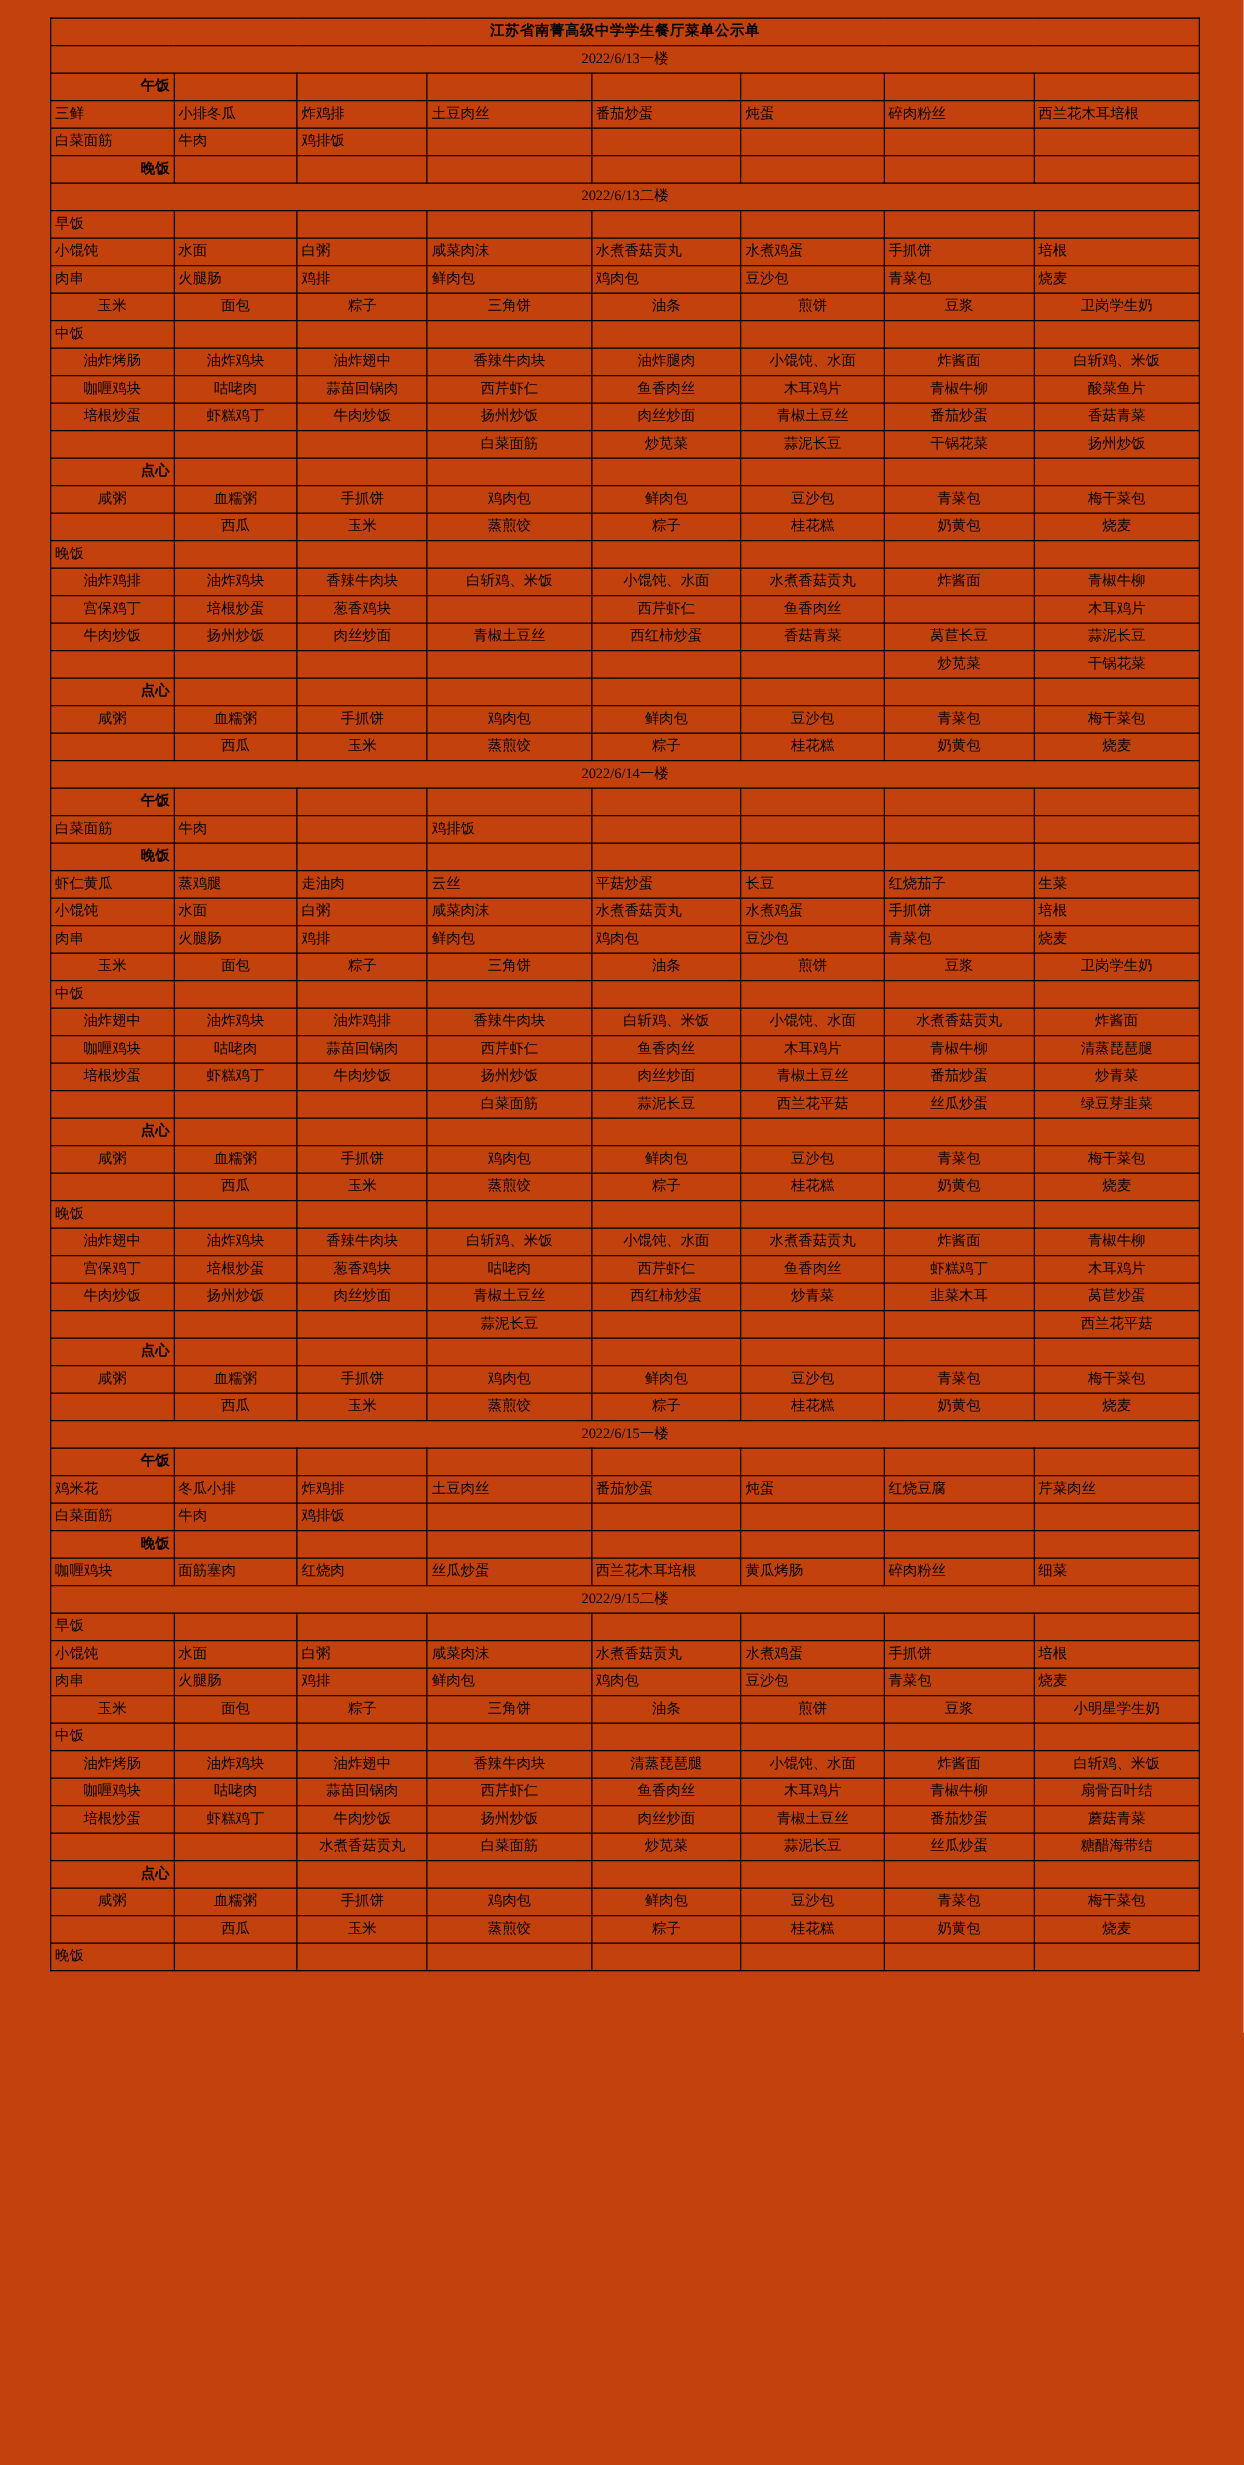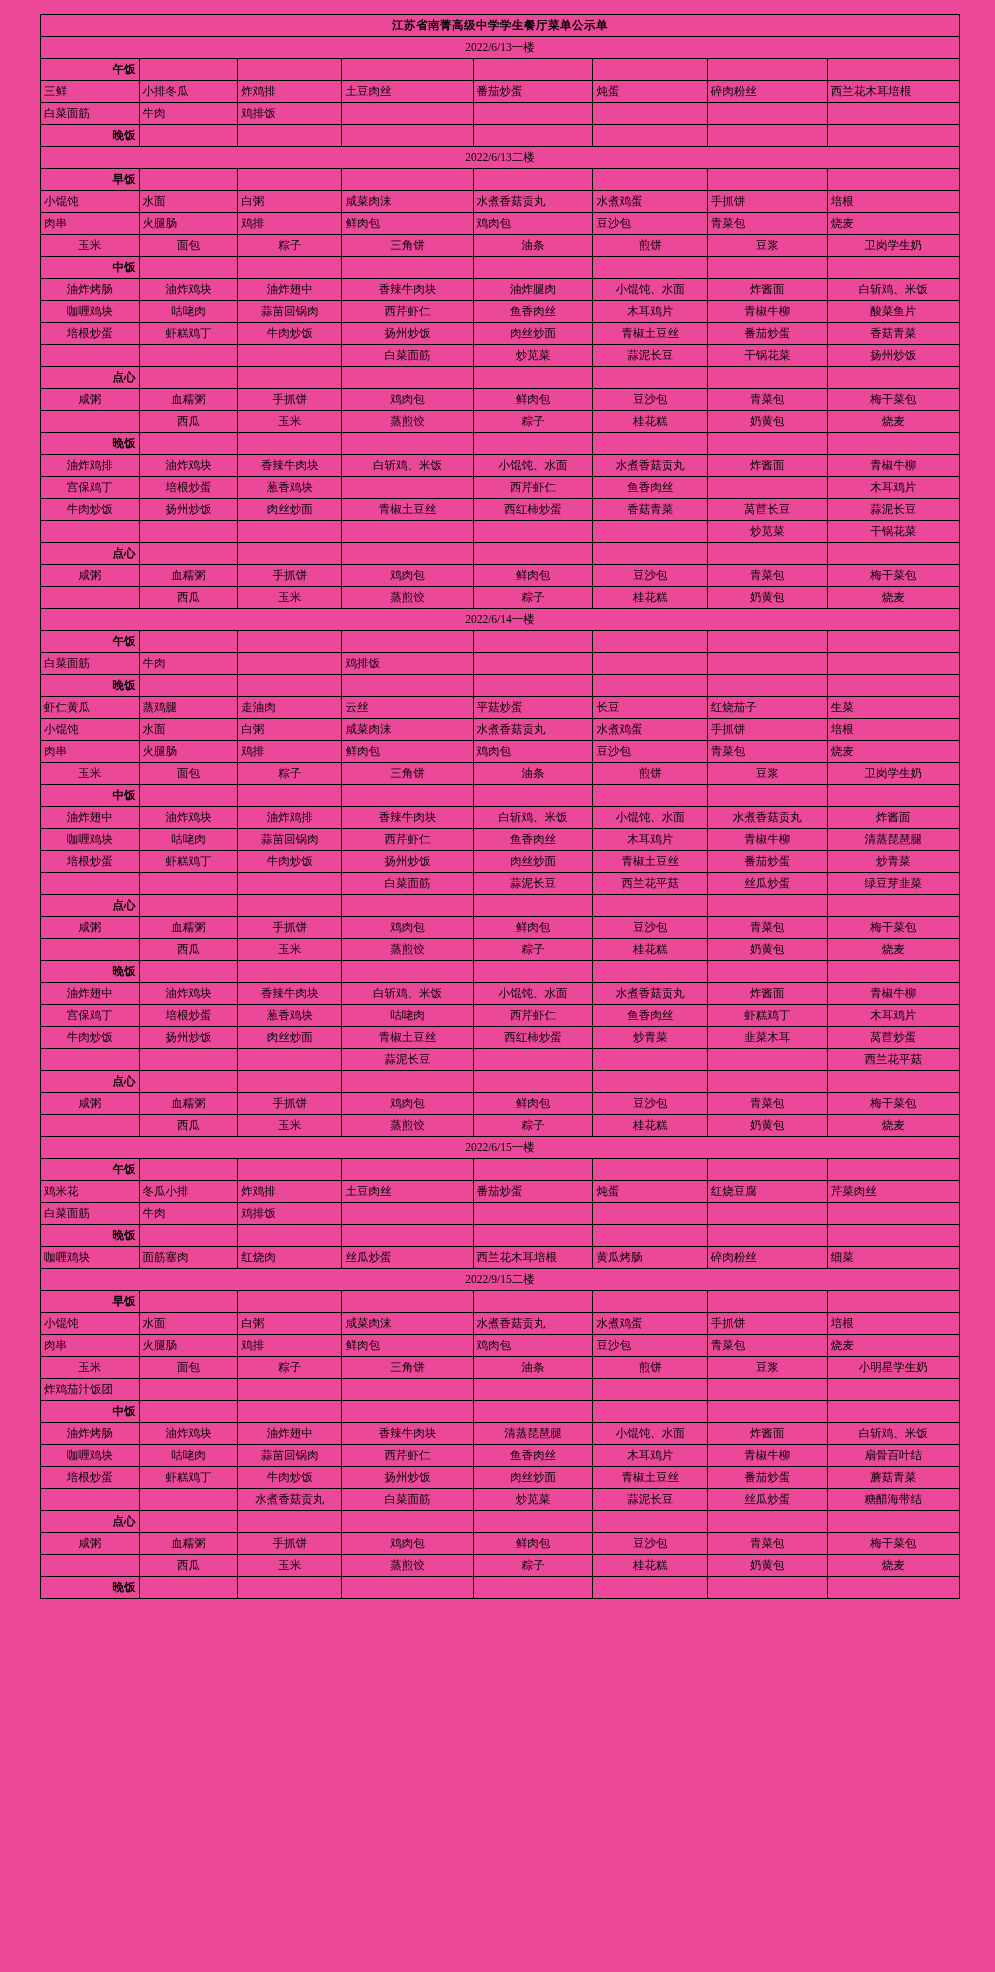--- a/index.html
+++ b/index.html
@@ -5,21 +5,21 @@
 <style>
   html,body{margin:0;padding:0;background:#ffffff;}
   body{
     font-family:"Liberation Serif","DejaVu Serif",serif;
     color:#000000;
     -webkit-font-smoothing:none;
   }
   #sheet{
     width:995px;
     min-height:1972px;
-    background:#ec4899;
+    background:#c2410c;
     box-sizing:border-box;
     padding:14px 36px 0 40px;
     position:relative;
     overflow:hidden;
   }
   table.menu{
     width:920px;
     border-collapse:collapse;
     table-layout:fixed;
     font-size:11.5px;
@@ -54,22 +54,22 @@
     font-size:11px;
     height:20px;
     font-family:"Liberation Serif","DejaVu Serif",serif;
   }
   td.meal-left{
     font-weight:bold;
     text-align:right;
     font-size:12px;
   }
   td.meal-center{
-    font-weight:bold;
-    text-align:right;
+    font-weight:normal;
+    text-align:left;
     font-size:12px;
   }
   td.al{text-align:left;}
   td.ac{text-align:center;}
   td.blank{}
 </style>
 </head>
 <body>
 
 <div id="sheet">
@@ -657,30 +657,20 @@
           <td class="ac">玉米</td>
           <td class="ac">面包</td>
           <td class="ac">粽子</td>
           <td class="ac">三角饼</td>
           <td class="ac">油条</td>
           <td class="ac">煎饼</td>
           <td class="ac">豆浆</td>
           <td class="ac">小明星学生奶</td>
         </tr>
         <tr>
-          <td class="al">炸鸡茄汁饭团</td>
-          <td class="al"></td>
-          <td class="al"></td>
-          <td class="al"></td>
-          <td class="al"></td>
-          <td class="al"></td>
-          <td class="al"></td>
-          <td class="al"></td>
-        </tr>
-        <tr>
           <td class="meal-center">中饭</td>
           <td class="blank"></td>
           <td class="blank"></td>
           <td class="blank"></td>
           <td class="blank"></td>
           <td class="blank"></td>
           <td class="blank"></td>
           <td class="blank"></td>
         </tr>
         <tr>

